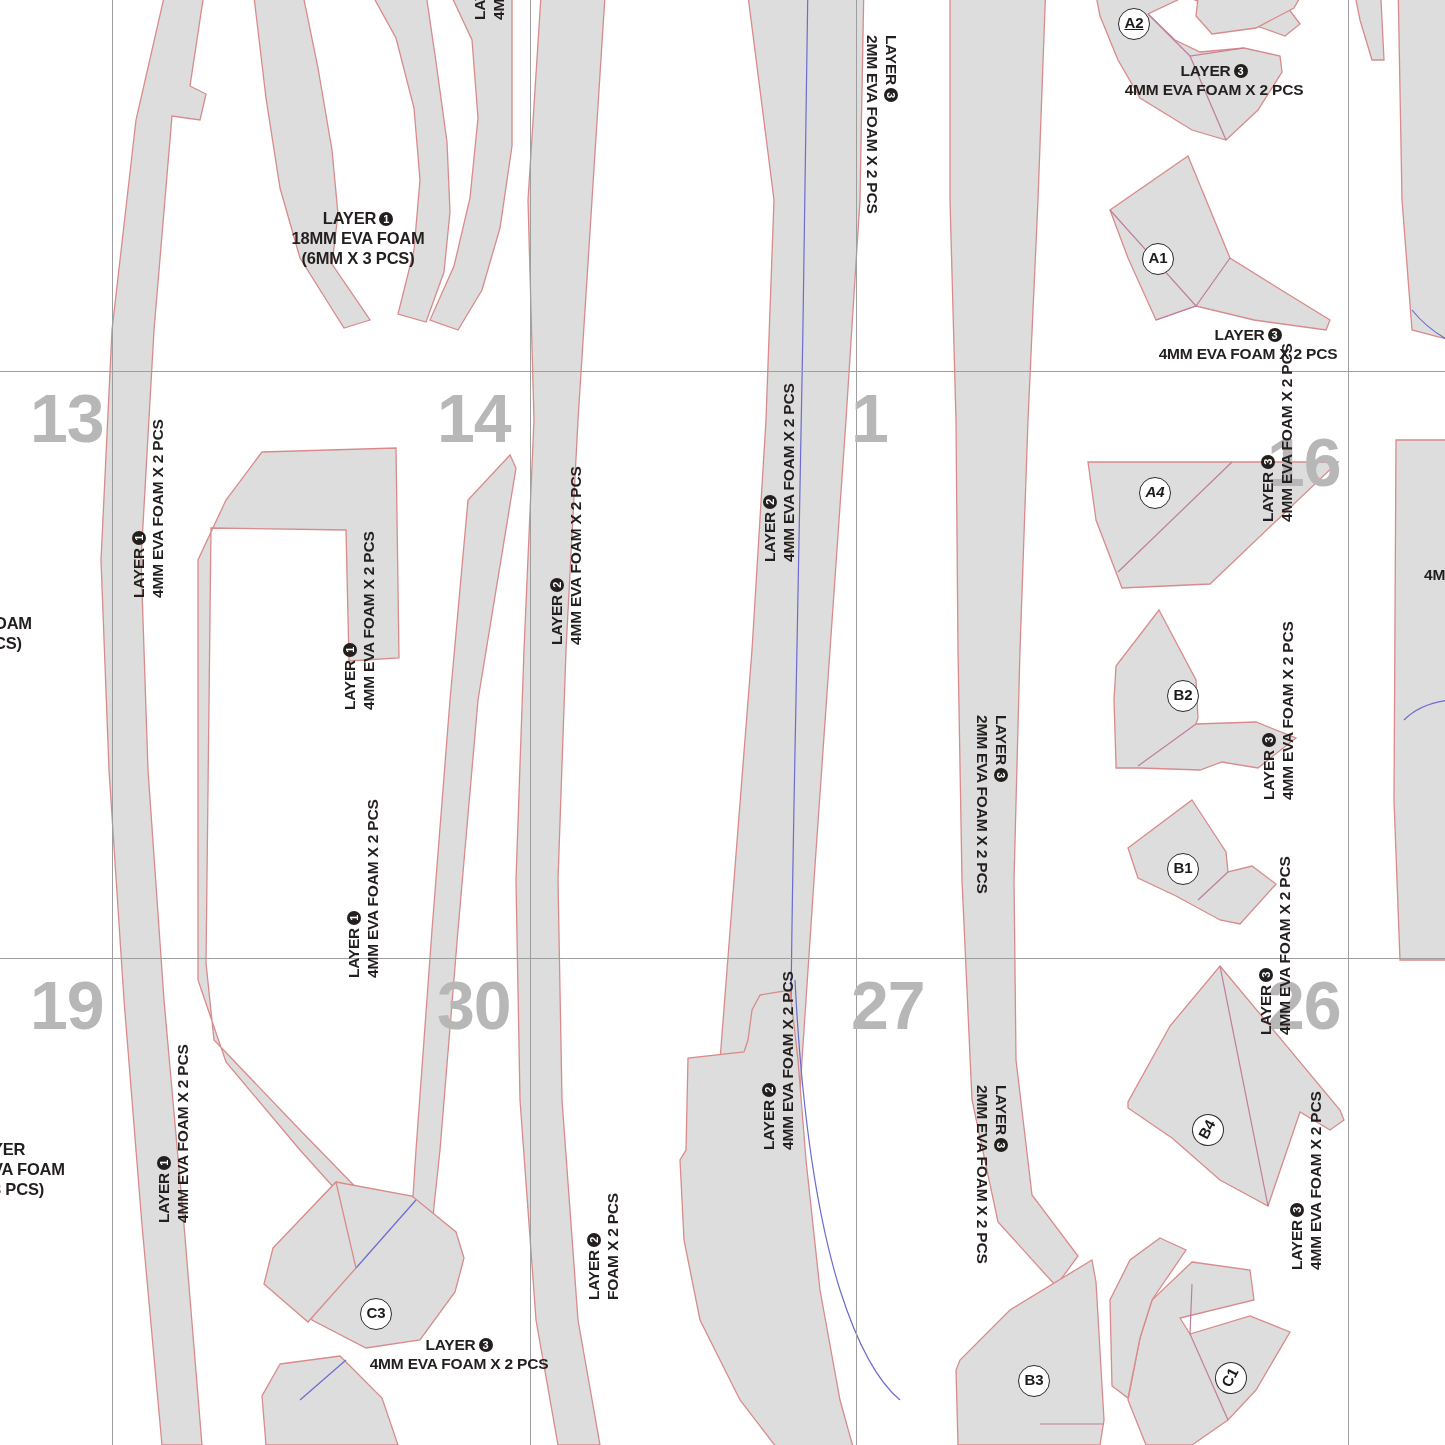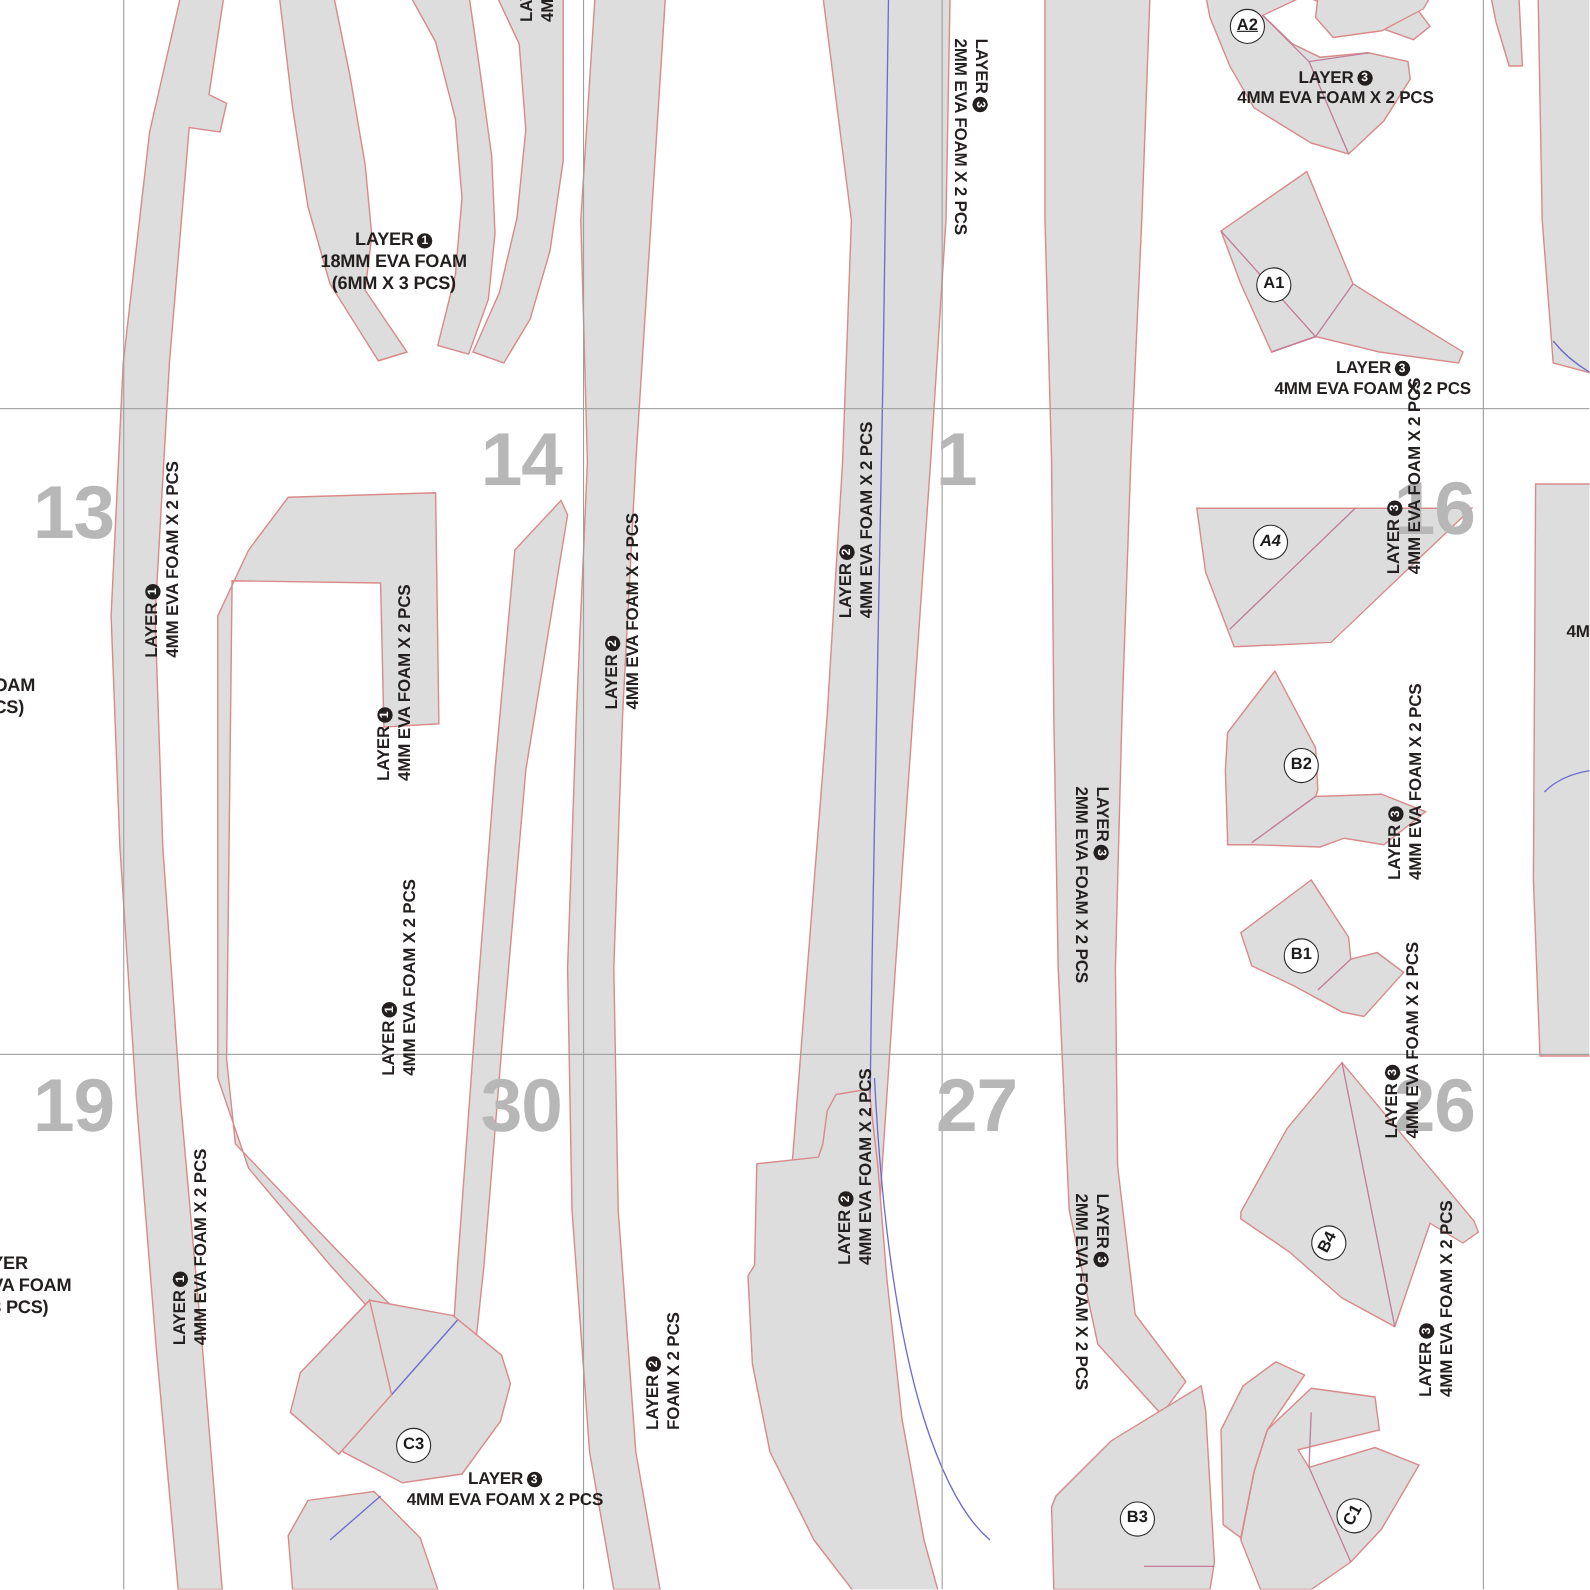--- a/index.html
+++ b/index.html
@@ -223,21 +223,21 @@
   </svg>
 
   <div class="gridline v" style="left:112px;"></div>
   <div class="gridline v" style="left:530px;"></div>
   <div class="gridline v" style="left:856px;"></div>
   <div class="gridline v" style="left:1348px;"></div>
   <div class="gridline h" style="top:371px;"></div>
   <div class="gridline h" style="top:958px;"></div>
 
   <div id="tile-numbers">
-      <div class="pagenum" style="left: 30px; top: 384px; margin-top: 48px;">13</div>
+      <div class="pagenum" style="left: 30px; top: 384px;">13</div>
       <div class="pagenum" style="left: 437px; top: 384px;">14</div>
       <div class="pagenum" style="left: 851px; top: 384px;">1</div>
       <div class="pagenum" style="left: 1267px; top: 384px; margin-top: 44px;">16</div>
       <div class="pagenum" style="left: 30px; top: 971px;">19</div>
       <div class="pagenum" style="left: 437px; top: 971px;">30</div>
       <div class="pagenum" style="left: 851px; top: 971px;">27</div>
       <div class="pagenum" style="left: 1267px; top: 971px;">26</div>
     </div>
 
   <div id="piece-ids">

